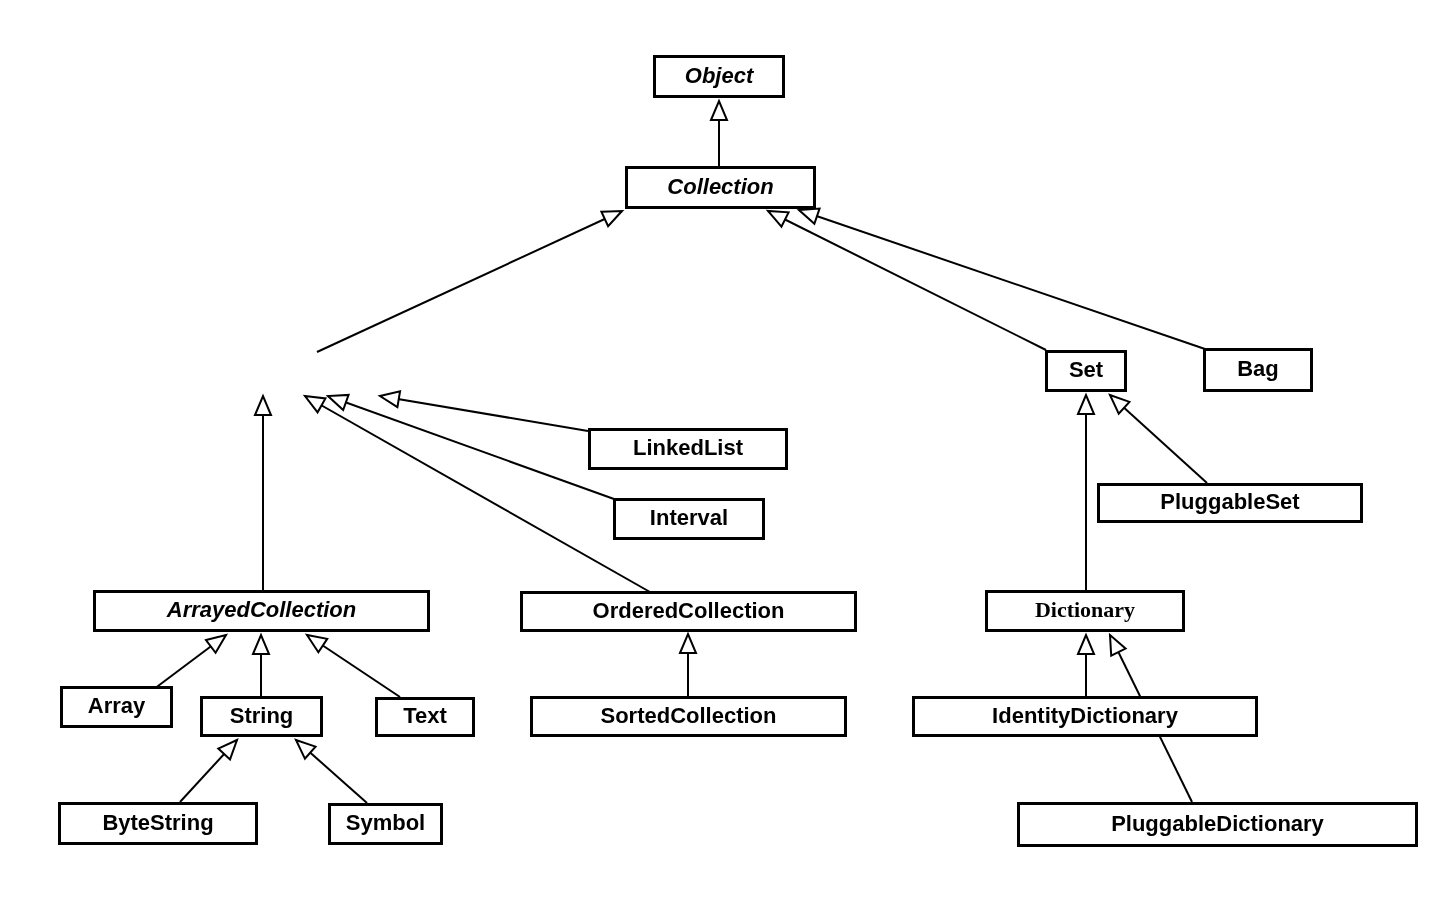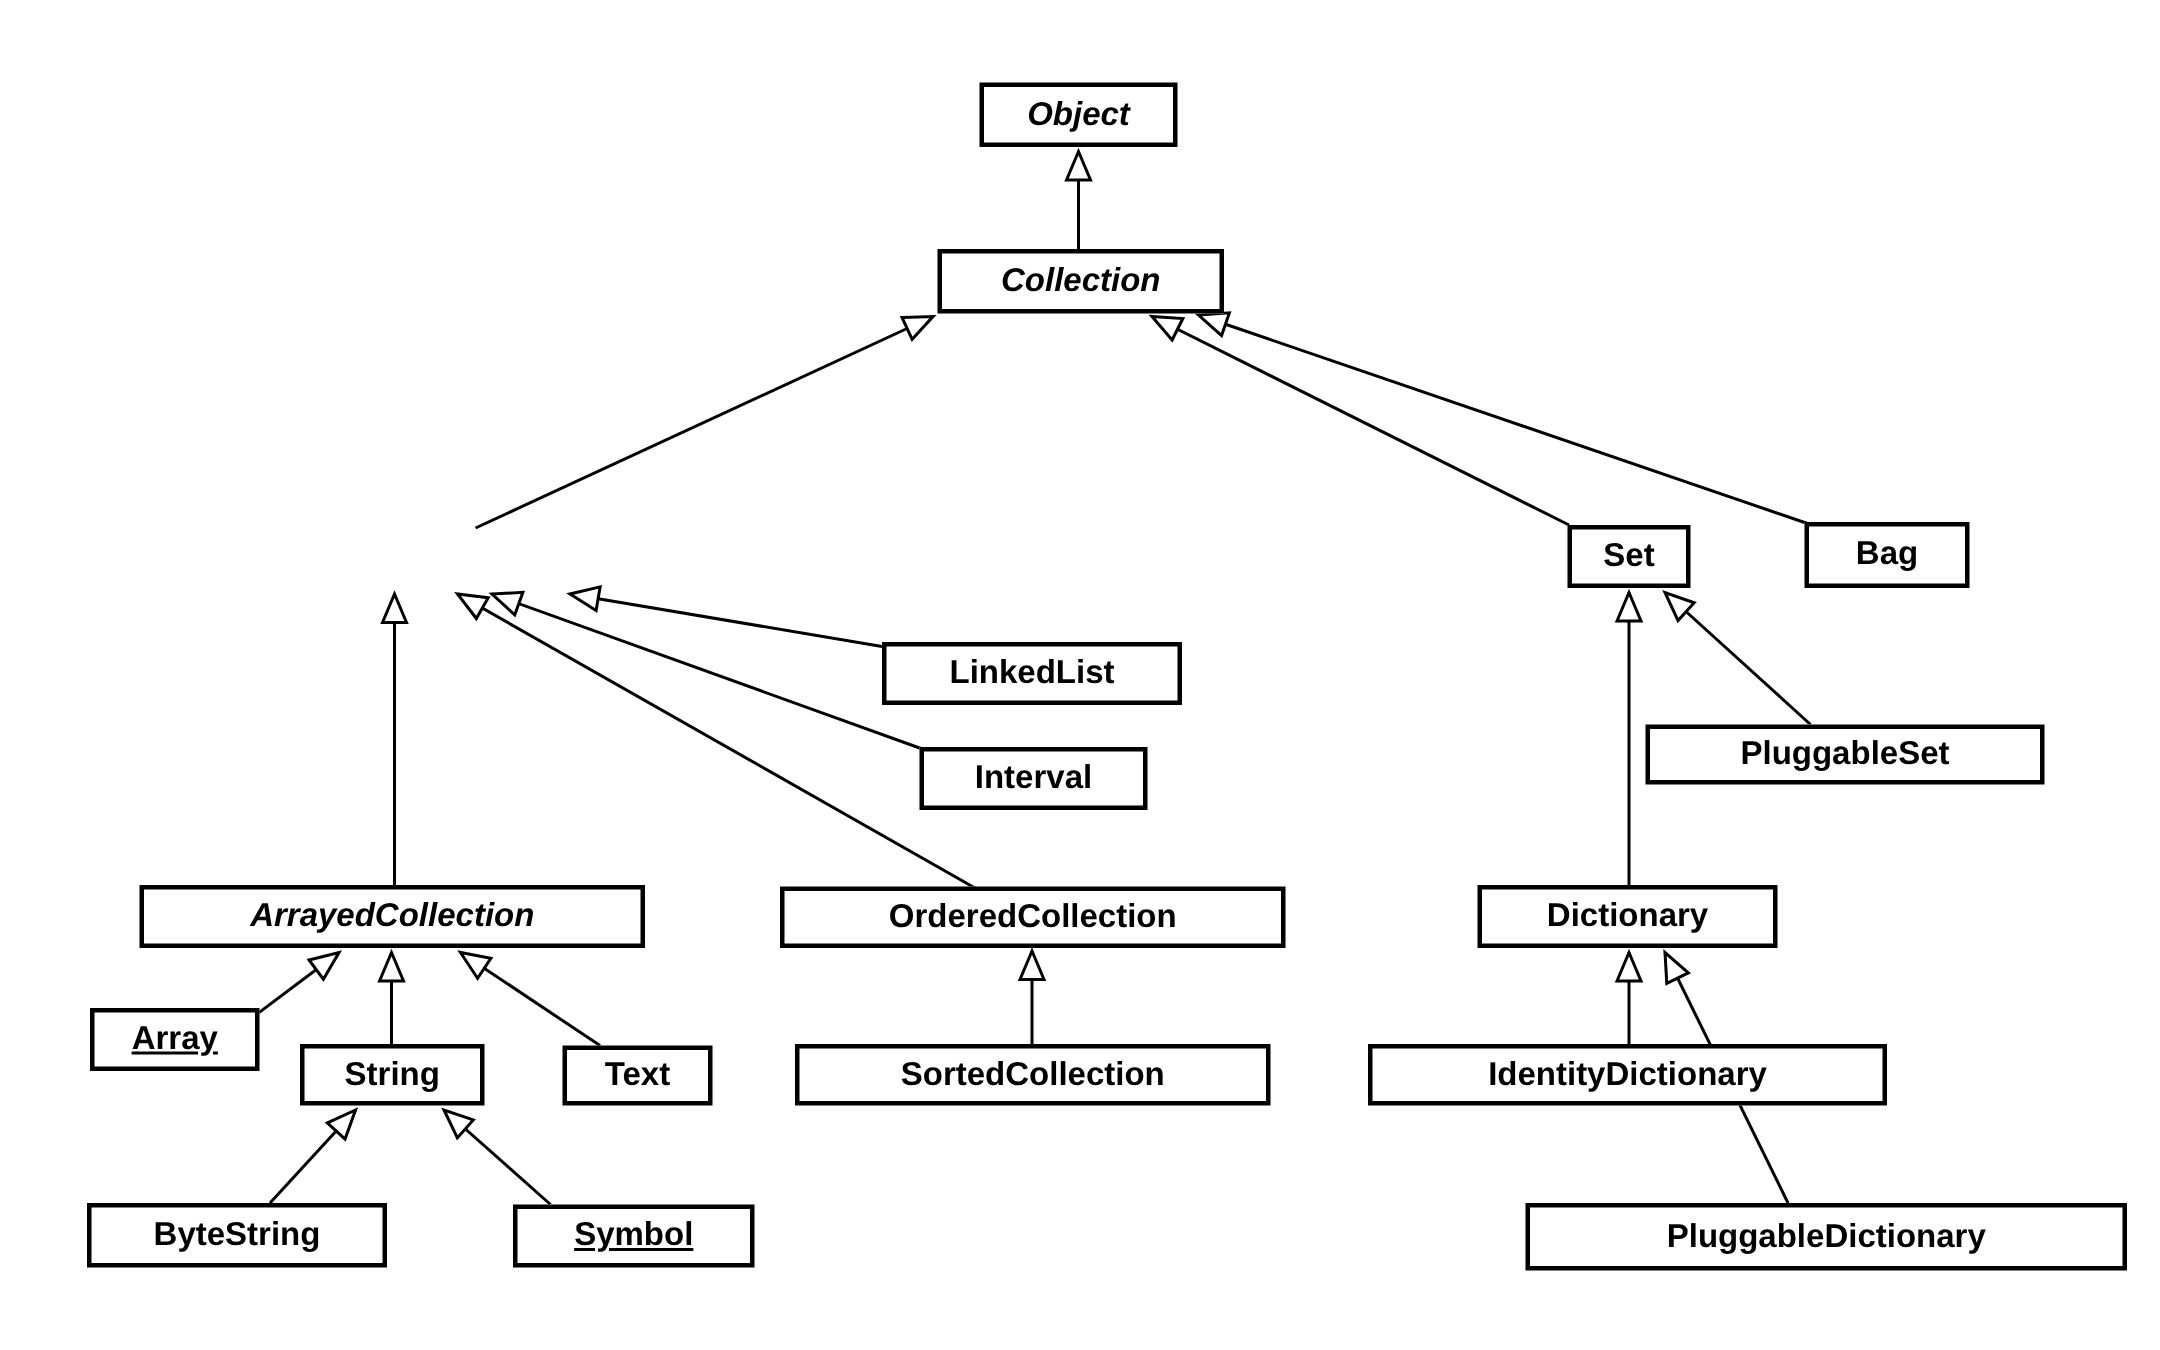--- a/index.html
+++ b/index.html
@@ -87,33 +87,33 @@
   <div class="node" style="left:1203px; top:348px; width:110px; height:44px;">Bag</div>
 
   <div class="node" style="left:588px;  top:428px; width:200px; height:42px;">LinkedList</div>
 
   <div class="node abstract" style="left:93px;   top:590px; width:337px; height:42px;">ArrayedCollection</div>
 
   <div class="node" style="left:613px;  top:498px; width:152px; height:42px;">Interval</div>
 
   <div class="node" style="left:520px;  top:591px; width:337px; height:41px;">OrderedCollection</div>
 
-  <div class="node" style="left:985px;  top:590px; width:200px; height:42px;">Dictionary</div>
+  <div class="node" style="left:985px;  top:590px; width:200px; height:42px;font-family:Liberation Serif, serif;">Dictionary</div>
 
-  <div class="node" style="left:60px;   top:672px; width:113px; height:42px;text-decoration:underline;">Array</div>
+  <div class="node" style="left:60px;   top:686px; width:113px; height:42px;">Array</div>
 
   <div class="node" style="left:200px;  top:696px; width:123px; height:41px;">String</div>
 
   <div class="node" style="left:375px;  top:697px; width:100px; height:40px;">Text</div>
 
   <div class="node" style="left:530px;  top:696px; width:317px; height:41px;">SortedCollection</div>
 
   <div class="node" style="left:912px;  top:696px; width:346px; height:41px;">IdentityDictionary</div>
 
   <div class="node" style="left:1097px; top:483px; width:266px; height:40px;">PluggableSet</div>
 
   <div class="node" style="left:58px;   top:802px; width:200px; height:43px;">ByteString</div>
 
-  <div class="node" style="left:342px;  top:803px; width:161px; height:42px;text-decoration:underline;">Symbol</div>
+  <div class="node" style="left:328px;  top:803px; width:115px; height:42px;">Symbol</div>
 
   <div class="node" style="left:1017px; top:802px; width:401px; height:45px;">PluggableDictionary</div>
 
 </div>
 
 </body></html>

